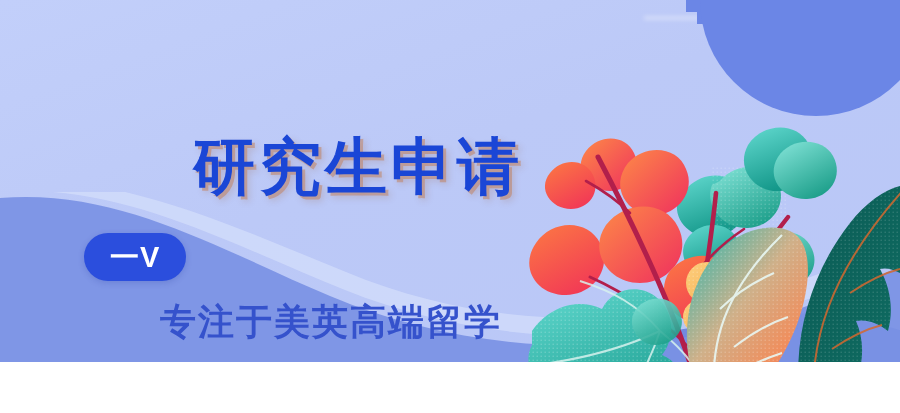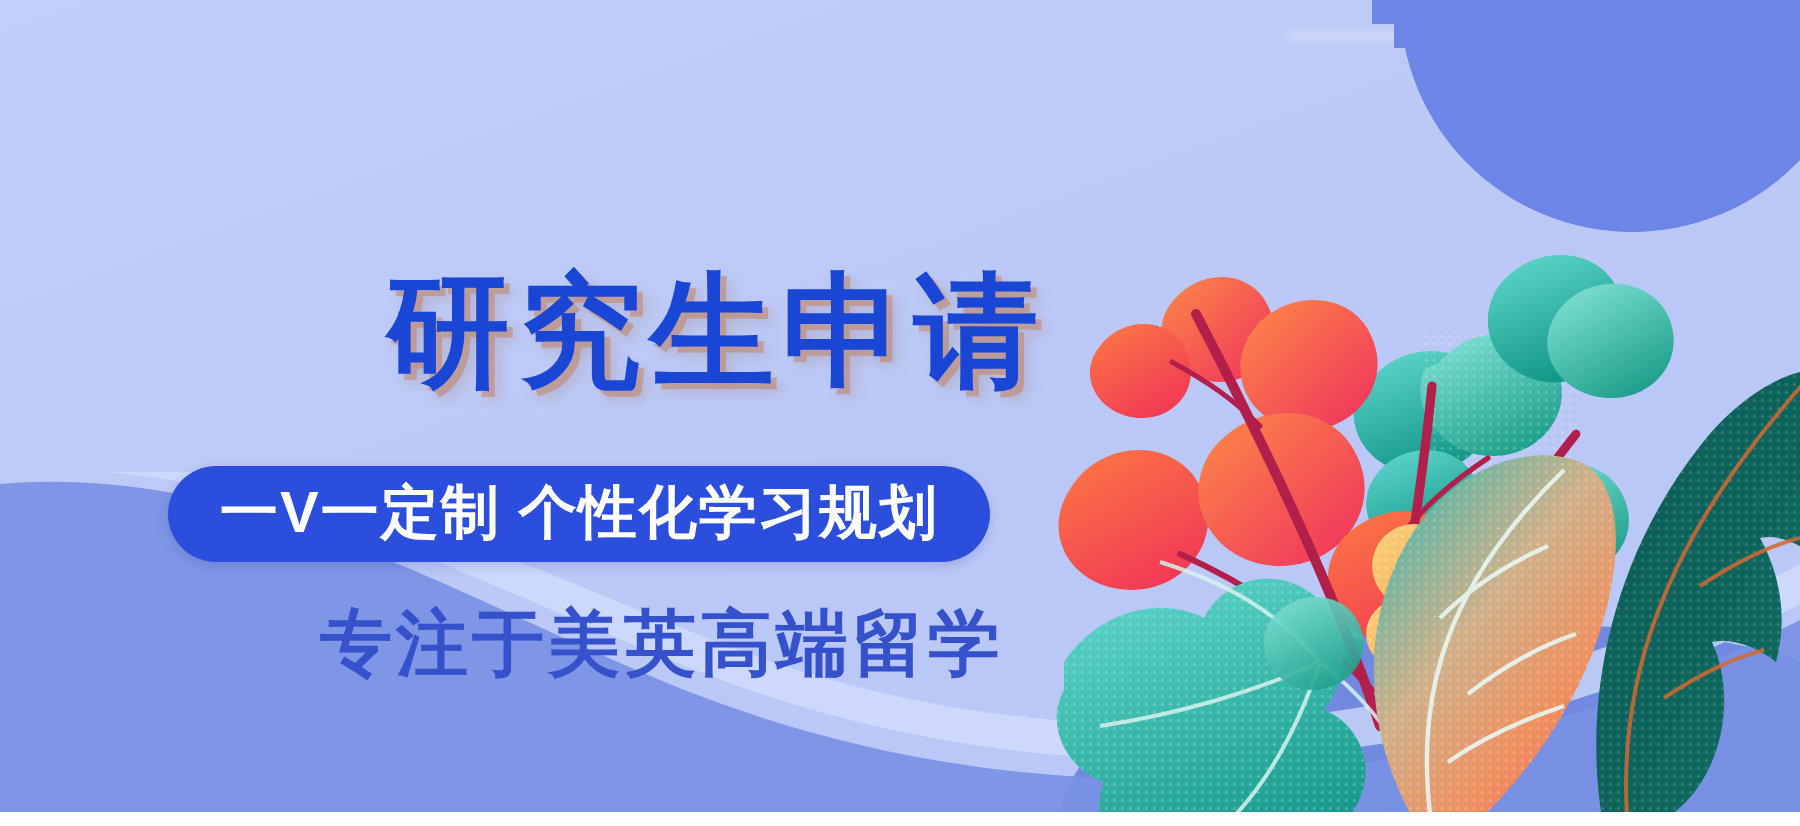--- a/index.html
+++ b/index.html
@@ -7,21 +7,21 @@
     padding: 0;
     background: #ffffff;
   }
   body {
     font-family: "Liberation Sans", "DejaVu Sans", sans-serif;
   }
 
   .banner {
     position: relative;
     width: 900px;
-    height: 406px;
+    height: 362px;
     overflow: hidden;
     background: linear-gradient(160deg, #c2cffa 0%, #bcc9f7 45%, #b9c7f7 100%);
   }
 
   
   .bg-layer {
     position: absolute;
     inset: 0;
     overflow: hidden;
   }
@@ -293,18 +293,17 @@
     <g>
       <path d="M118,212 c14,-14 36,-10 42,6 c7,16 -6,32 -24,32 c-20,0 -32,-24 -18,-38 z" fill="url(#gTeal2)" opacity="0.9"></path>
     </g>
   </svg>
 
   <div class="headline">研究生申请</div>
 
   <div class="subtitle-pill">
     <span class="subtitle-text">一</span>
     <span class="subtitle-text v-mark">V</span>
-    <span class="subtitle-text">一定制 个性化学习规划</span>
   </div>
 
   <div class="tagline">专注于美英高端留学</div>
 
 </div>
 
 </body></html>

